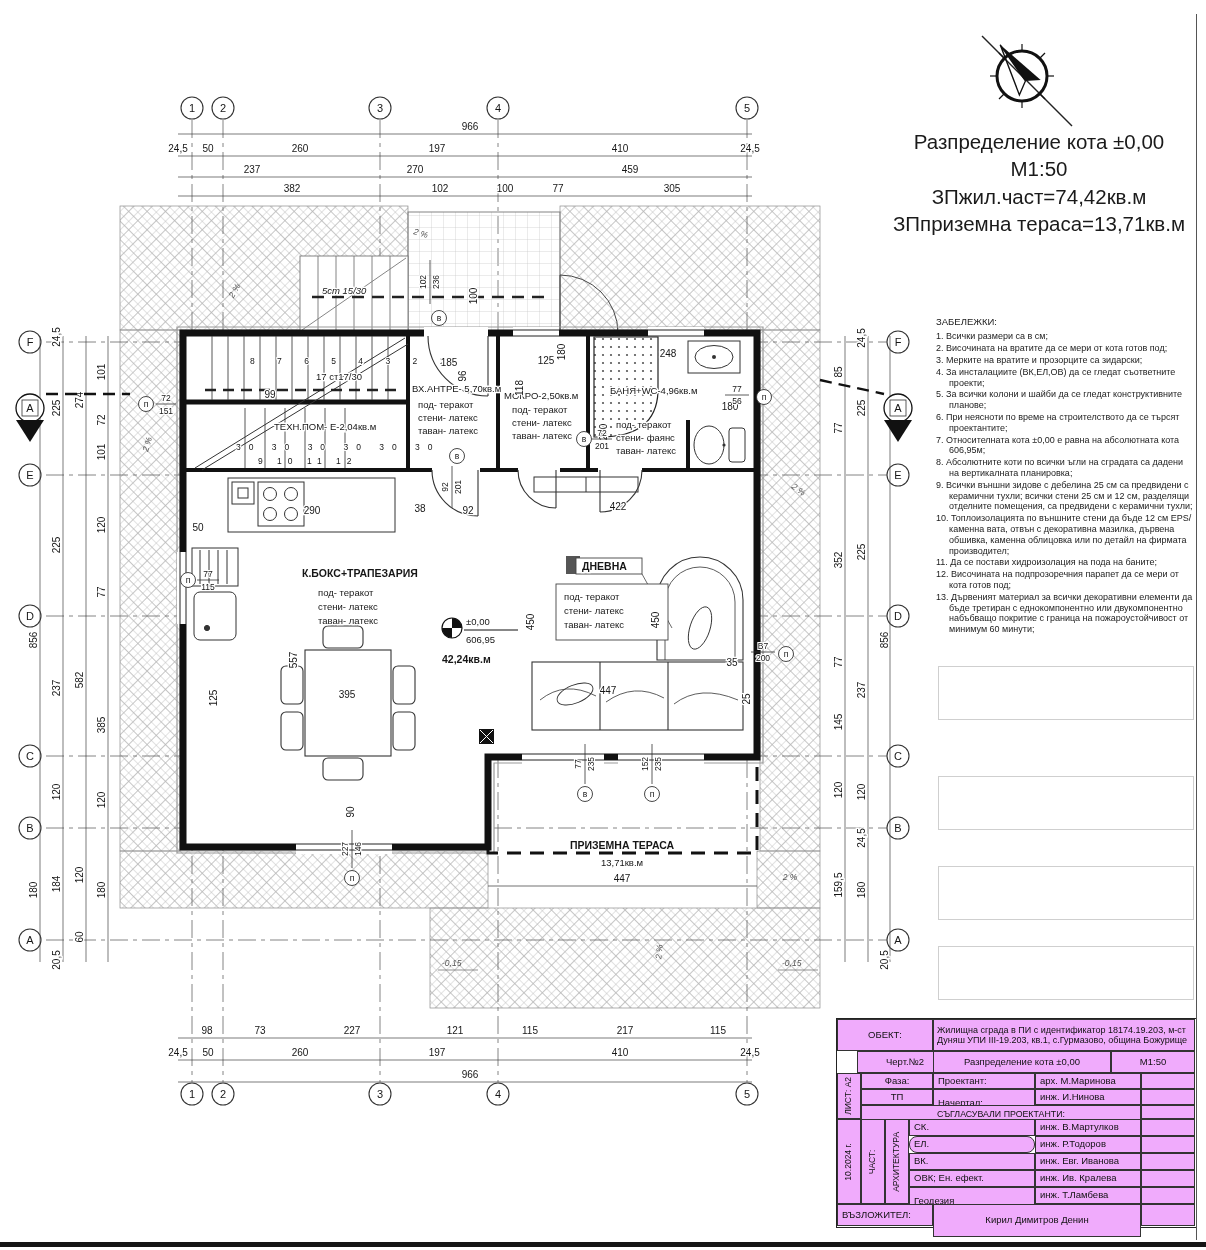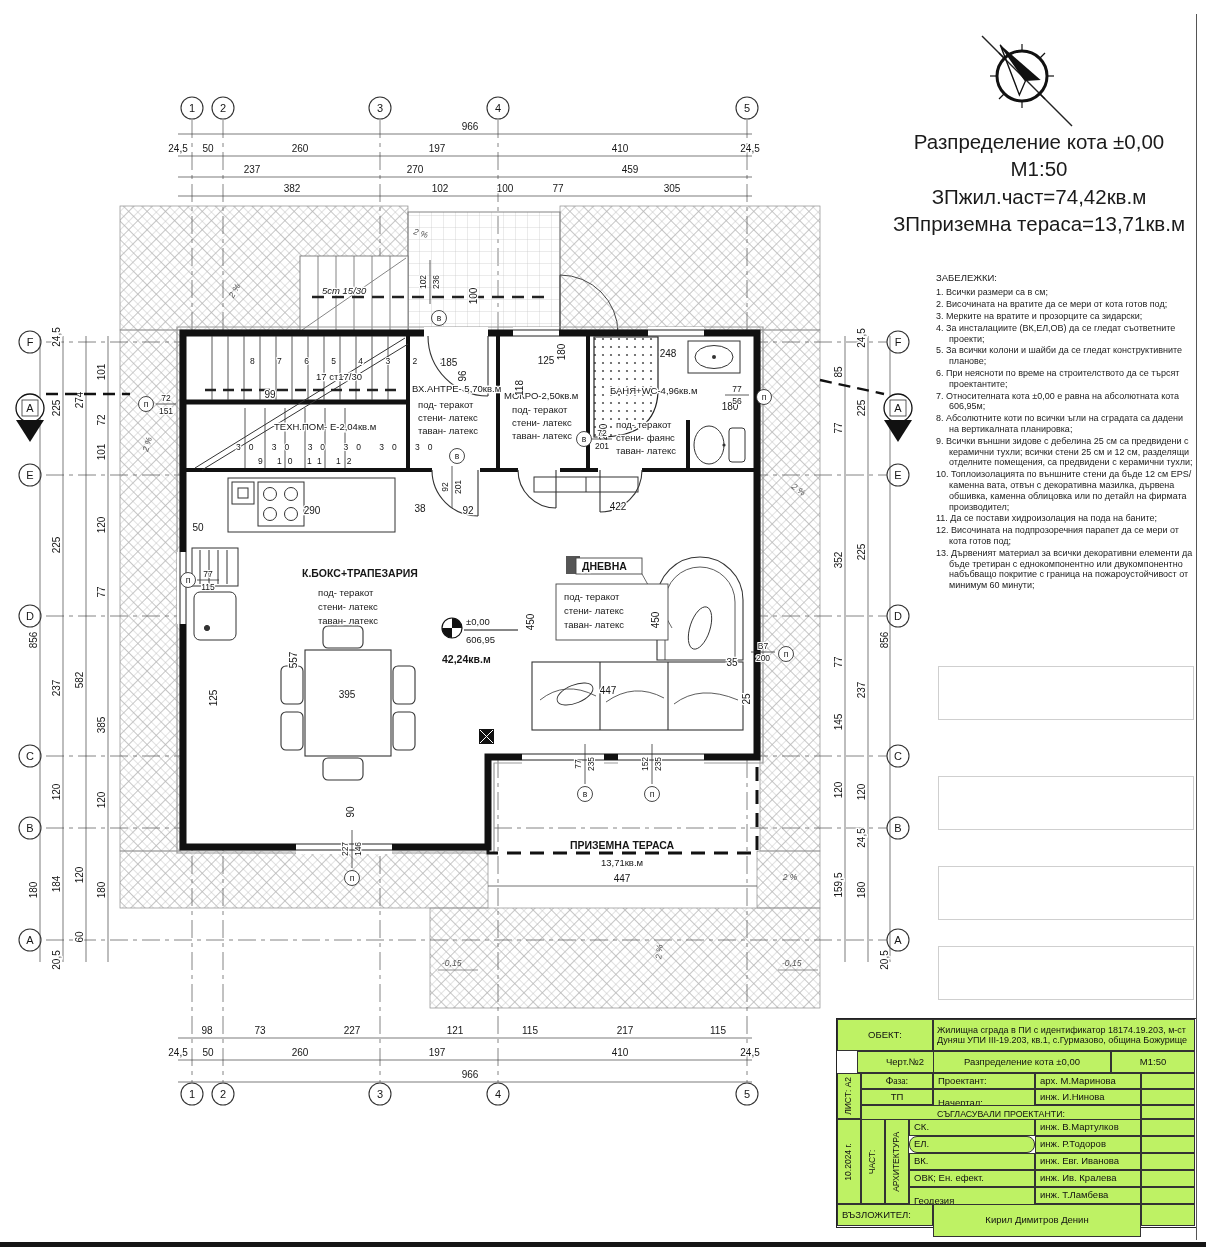--- a/index.html
+++ b/index.html
@@ -10,24 +10,24 @@
   .dim{font-size:10px;paint-order:stroke;stroke:#fff;stroke-width:2.6px;}
   .dimr{font-size:10px;paint-order:stroke;stroke:#fff;stroke-width:2.6px;}
   .lbl{font-size:9.5px;paint-order:stroke;stroke:#fff;stroke-width:2.4px;}
   .lblb{font-size:10.5px;font-weight:bold;paint-order:stroke;stroke:#fff;stroke-width:2.6px;}
   .ax{font-size:11px;}
   .mk{font-size:8.5px;paint-order:stroke;stroke:#fff;stroke-width:2.2px;}
   .sl{font-size:8.5px;fill:#555;font-style:italic;}
   .overlay{position:absolute;}
   #titletext{left:878px;top:128px;width:322px;text-align:center;font-size:20.5px;line-height:1.33;color:#1a1a1a;}
   #notes{left:936px;top:272px;width:258px;font-size:9px;line-height:1.2;color:#222;}
-  #notes .nh{margin-bottom:4px;font-size:9.5px;}
+  #notes .nh{margin-bottom:4px;font-size:9.5px;margin-top:44px;}
   #notes .ni{padding-left:13px;text-indent:-13px;margin-bottom:1px;}
   #tblock{left:836px;top:1018px;width:361px;height:210px;border:1.6px solid #222;font-size:9.5px;color:#111;box-sizing:border-box;}
-  #tblock .c{position:absolute;border:1px solid #333;box-sizing:border-box;display:flex;align-items:center;justify-content:center;text-align:center;overflow:hidden;background:#bef264;line-height:1.15;}
+  #tblock .c{position:absolute;border:1px solid #333;box-sizing:border-box;display:flex;align-items:center;justify-content:center;text-align:center;overflow:hidden;background:#f0abfc;line-height:1.15;}
   #tblock .l{justify-content:flex-start;padding-left:4px;text-align:left;}
   #tblock .v span{transform:rotate(-90deg);white-space:nowrap;font-size:8.5px;}
   .ghost{position:absolute;border:1px solid #cfcfcf;}
   #rborder{position:absolute;left:1196px;top:14px;width:1px;height:1226px;background:#555;}
   #bbar{position:absolute;left:0;top:1242px;width:1206px;height:5px;background:#151515;}
 </style>
 </head>
 <body>
 
 <div id="page">
@@ -611,21 +611,21 @@
   <div class="c" style="left:96px;top:32px;width:178px;height:22px;">Разпределение кота ±0,00</div>
   <div class="c" style="left:274px;top:32px;width:84px;height:22px;">М1:50</div>
 
   <div class="c v" style="left:0;top:54px;width:24px;height:46px;">
         <span>ЛИСТ: А2</span>
       </div>
   <div class="c v" style="left:0;top:100px;width:24px;height:85px;">
         <span>10.2024 г.</span>
       </div>
 
-  <div class="c" style="left:24px;top:54px;width:72px;height:16px;font-family:Liberation Serif, serif;">Фаза:</div>
+  <div class="c" style="left:24px;top:54px;width:72px;height:16px;">Фаза:</div>
   <div class="c" style="left:24px;top:70px;width:72px;height:16px;">ТП</div>
   <div class="c l" style="left:96px;top:54px;width:102px;height:16px;">Проектант:</div>
   <div class="c l" style="left:198px;top:54px;width:106px;height:16px;">арх. М.Маринова</div>
   <div class="c" style="left:304px;top:54px;width:54px;height:16px;"></div>
   <div class="c l" style="left:96px;top:70px;width:102px;height:28px;">Начертал:</div>
   <div class="c l" style="left:198px;top:70px;width:106px;height:16px;">инж. И.Нинова</div>
   <div class="c" style="left:304px;top:70px;width:54px;height:16px;"></div>
   <div class="c" style="left:24px;top:86px;width:280px;height:18px;font-size:8.8px;">СЪГЛАСУВАЛИ  ПРОЕКТАНТИ:</div>
   <div class="c" style="left:304px;top:86px;width:54px;height:14px;"></div>
 

